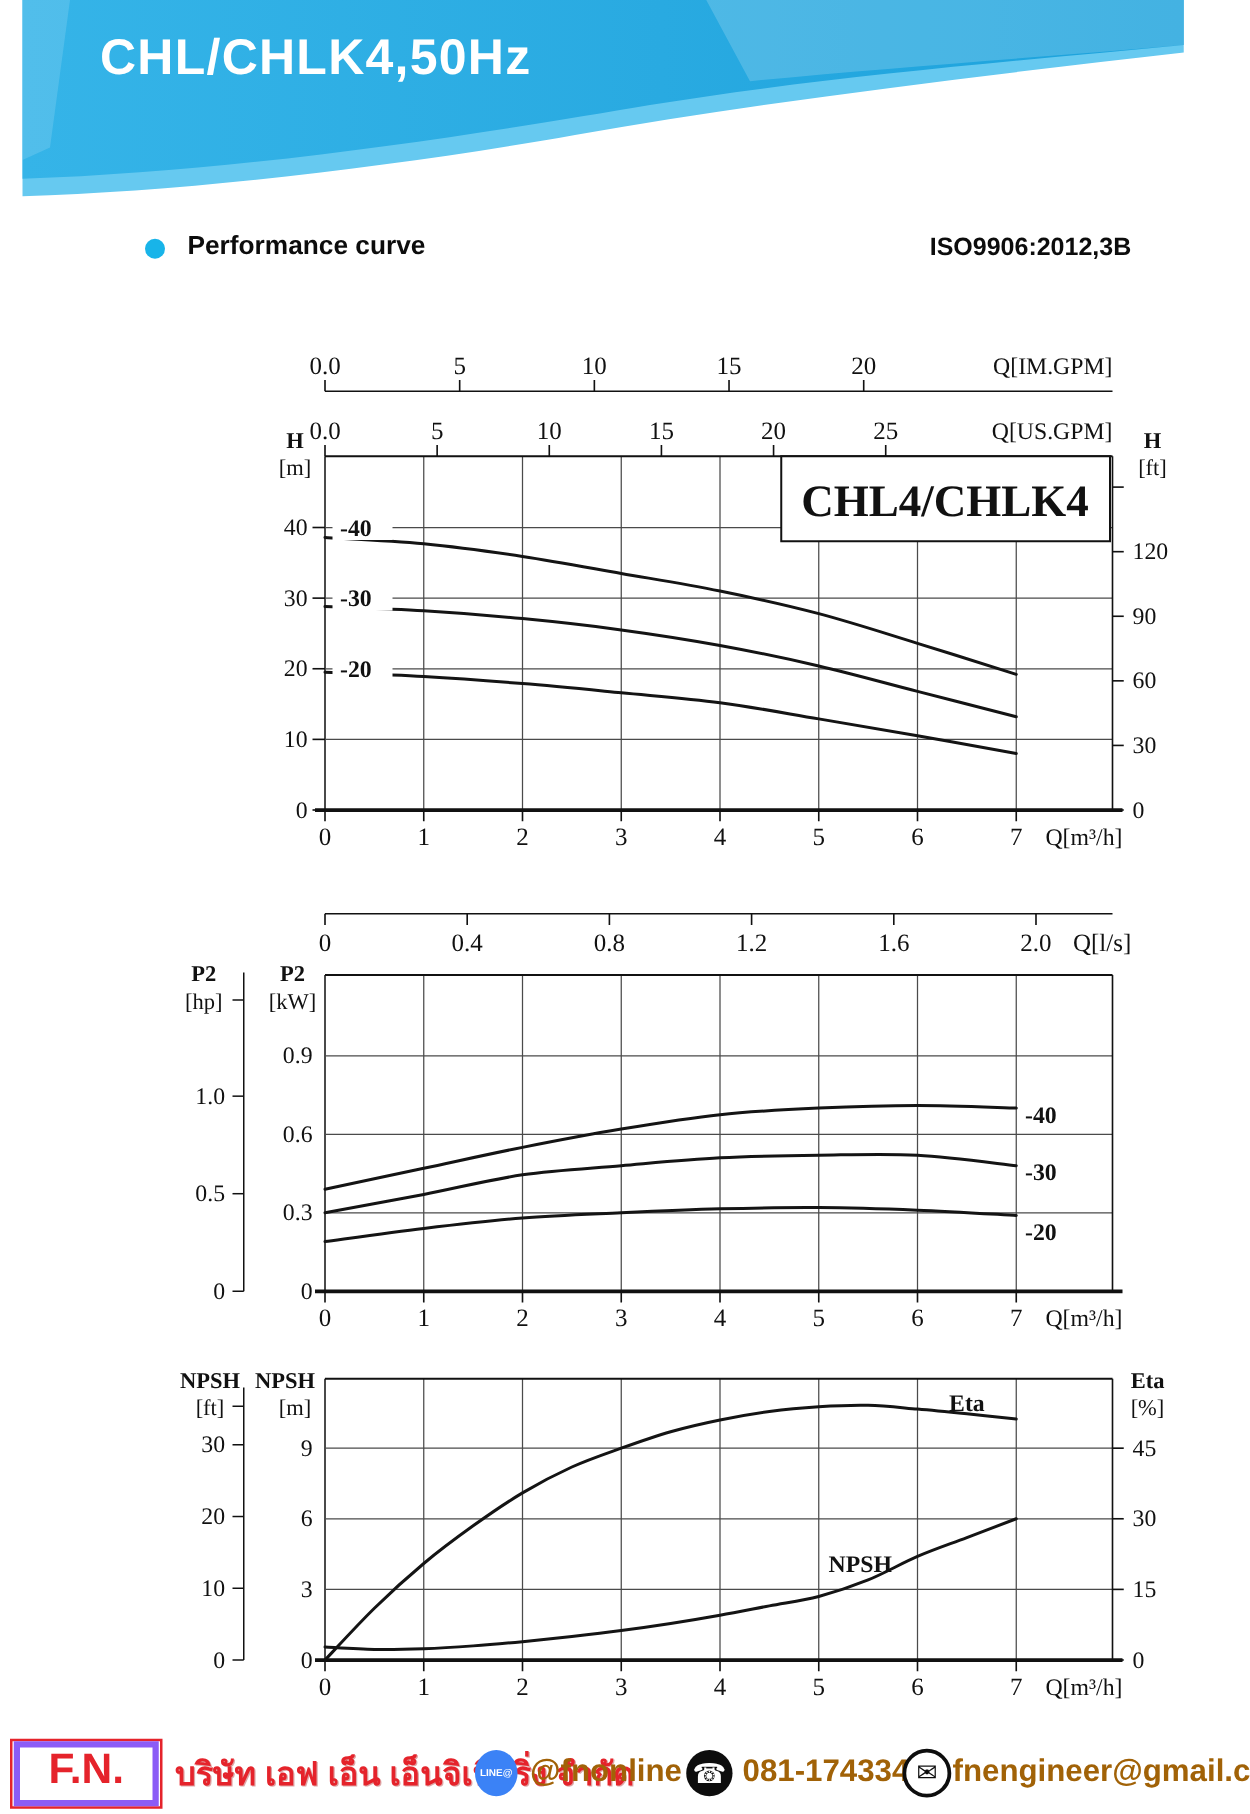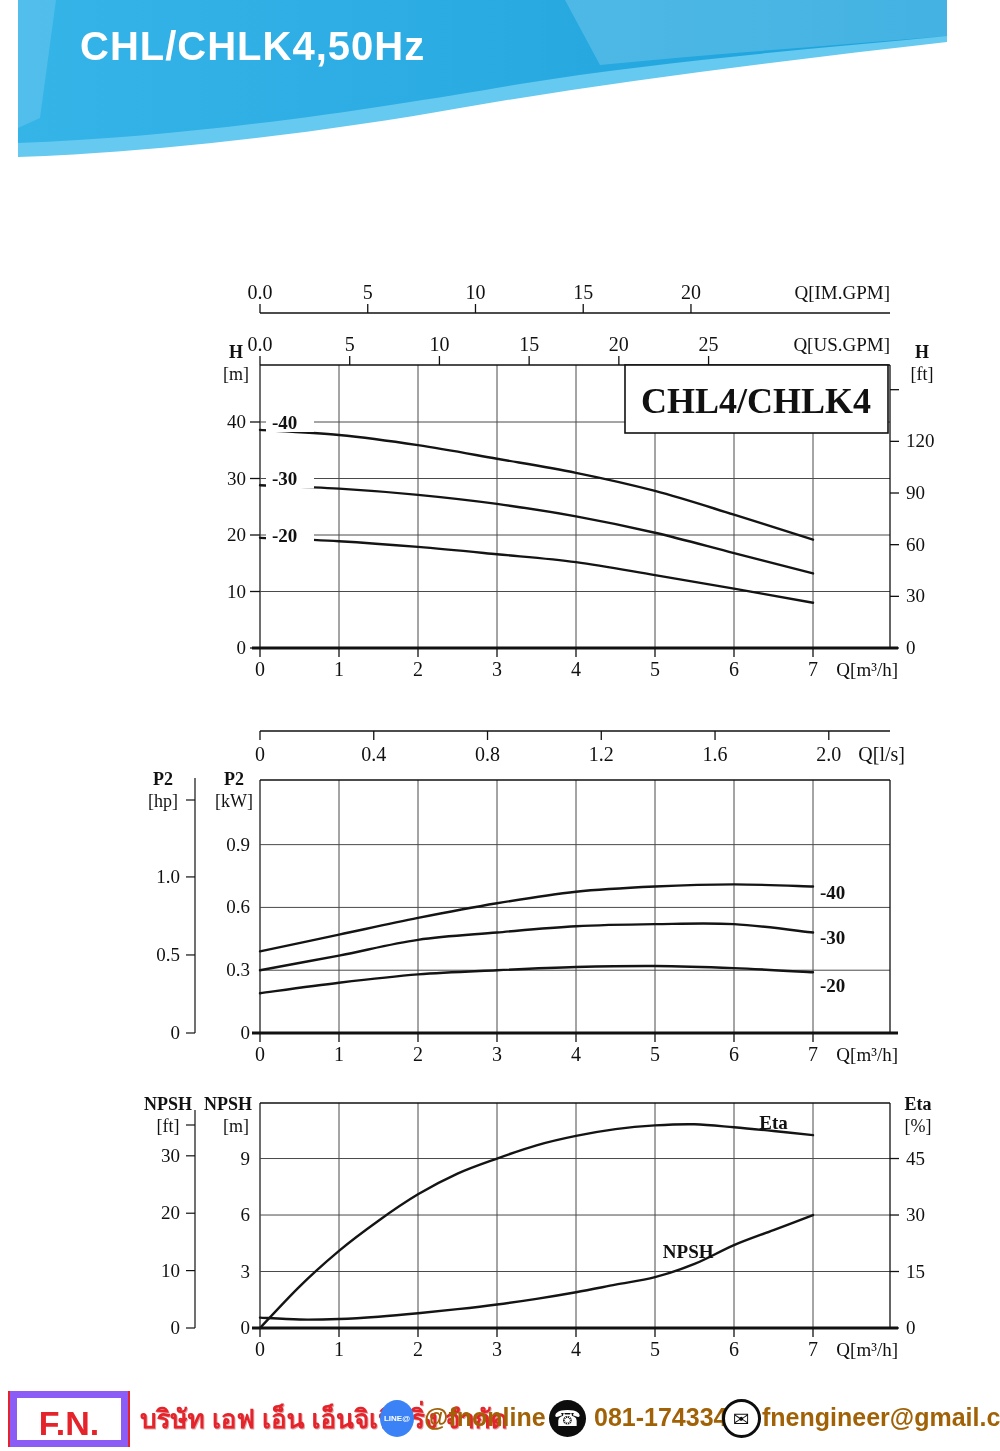--- a/index.html
+++ b/index.html
@@ -14,21 +14,21 @@
   #section-row{position:absolute;left:0;top:185px;width:1000px;height:30px;}
   #section-bullet{position:absolute;left:116px;top:6px;width:16px;height:16px;border-radius:50%;}
   #section-title{position:absolute;left:150px;top:0;font-size:21px;font-weight:bold;color:#0c0c0c;}
   #section-standard{position:absolute;right:95px;top:2px;font-size:20px;font-weight:bold;color:#0c0c0c;}
   
   #charts{position:absolute;left:0;top:0;}
   
   #footer{position:absolute;left:0;top:1388px;width:1000px;height:63px;}
   #fn-box-outer{position:absolute;left:8px;top:3px;width:118px;height:52px;border:2px solid #e5232b;
     background:#fff;display:flex;align-items:center;justify-content:center;}
-  #fn-box-inner{width:106px;height:42px;border:7px solid #8b5cf6;display:flex;align-items:flex-end;
+  #fn-box-inner{width:106px;height:42px;border:5px solid #8b5cf6;display:flex;align-items:flex-start;
     justify-content:center;}
   #fn-logo-text{color:#e5232b;font-size:34px;font-weight:800;line-height:1;}
   #company-name{position:absolute;left:140px;top:10px;color:#e5232b;font-size:26px;font-weight:bold;
     white-space:nowrap;text-shadow:1px 1px 0 rgba(160,0,0,.35);}
   .badge{position:absolute;display:flex;align-items:center;justify-content:center;}
   #line-badge{left:380px;top:12px;width:34px;height:37px;background:#3b82f6;border-radius:50%;}
   #line-badge span{color:#fff;font-size:8px;font-weight:bold;letter-spacing:0;}
   #phone-badge{left:549px;top:12px;width:37px;height:37px;background:#0d0d0d;border-radius:50%;}
   #phone-badge span{color:#fff;font-size:22px;line-height:1;}
   #email-badge{left:722px;top:11px;width:33px;height:33px;background:#fff;border:3px solid #0d0d0d;
@@ -54,20 +54,25 @@
         </linearGradient>
       </defs>
       <path d="M18,0 H947 V42 C790,60 620,80 460,108 C320,133 150,153 18,157 Z" fill="#66c9f0"></path>
       <path d="M18,0 H947 V36 C800,50 655,62 520,84 C390,106 200,137 18,143 Z" fill="url(#hgrad)"></path>
       <path d="M565,0 L947,0 V36 C830,46 710,54 600,65 Z" fill="rgba(255,255,255,0.18)"></path>
       <path d="M18,0 L56,0 L40,118 L18,128 Z" fill="rgba(255,255,255,0.14)"></path>
     </svg>
     <div id="header-title">CHL/CHLK4,50Hz</div>
   </div>
 
+  <div id="section-row">
+    <div id="section-bullet" style="background: rgb(24, 180, 233);"></div>
+    <div id="section-title">Performance curve</div>
+    <div id="section-standard">ISO9906:2012,3B</div>
+  </div>
 
   <svg id="charts" width="1000" height="1451" viewBox="0 0 1000 1451">
       <g>
         <line x1="260" y1="591.5" x2="890" y2="591.5" stroke="#4a4a4a" stroke-width="1"></line>
         <line x1="260" y1="535" x2="890" y2="535" stroke="#4a4a4a" stroke-width="1"></line>
         <line x1="260" y1="478.5" x2="890" y2="478.5" stroke="#4a4a4a" stroke-width="1"></line>
         <line x1="260" y1="422" x2="890" y2="422" stroke="#4a4a4a" stroke-width="1"></line>
         <line x1="260" y1="365" x2="260" y2="648" stroke="#4a4a4a" stroke-width="1.6"></line>
         <line x1="339" y1="365" x2="339" y2="648" stroke="#4a4a4a" stroke-width="1"></line>
         <line x1="418" y1="365" x2="418" y2="648" stroke="#4a4a4a" stroke-width="1"></line>

